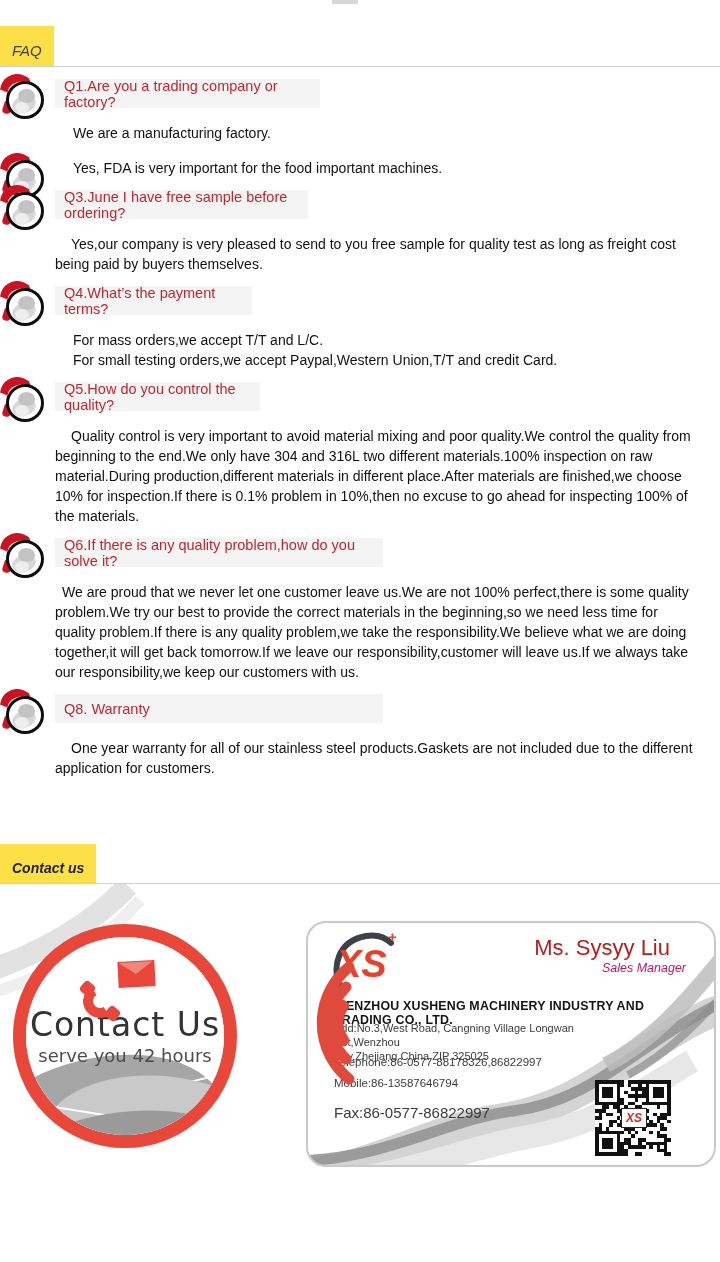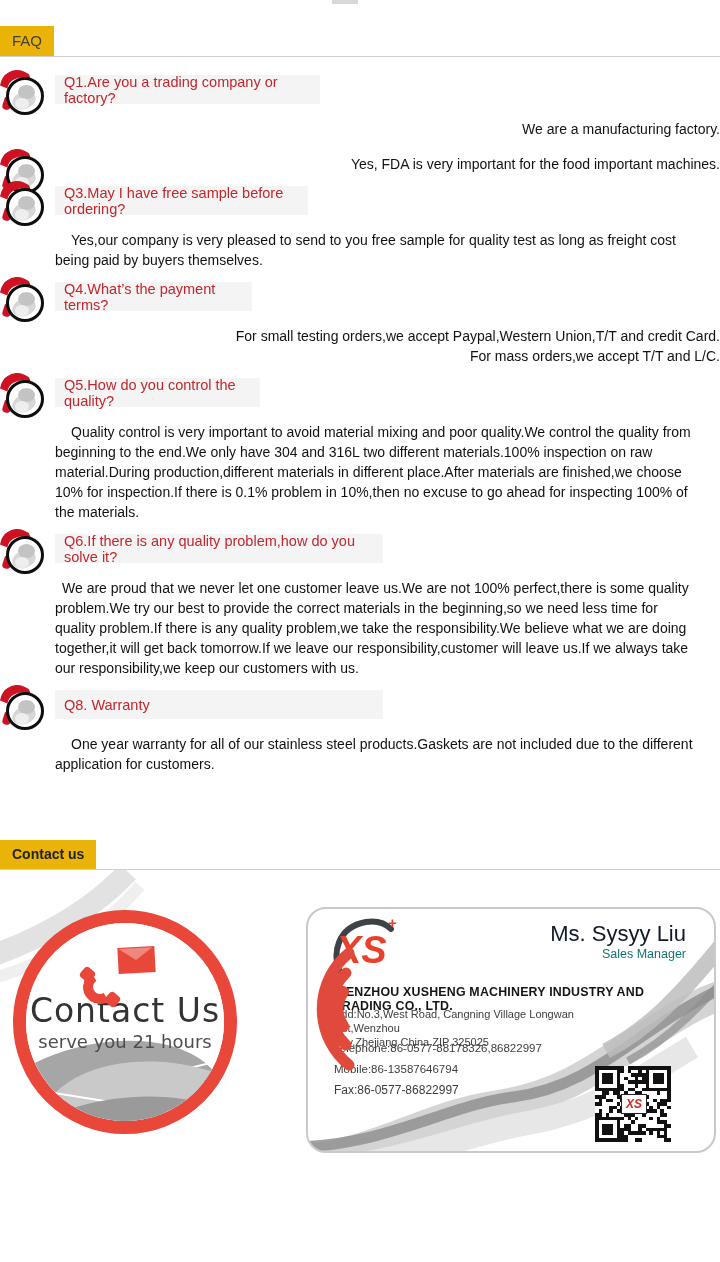--- a/index.html
+++ b/index.html
@@ -1,35 +1,35 @@
 <!DOCTYPE html>
 <html><head>
 <meta charset="utf-8">
 <style>
   html,body{margin:0;padding:0;background:#fff;}
   .page{position:relative;width:720px;height:1262px;background:#fff;overflow:hidden;
         font-family:"Liberation Sans",sans-serif;color:#1a1a1a;}
 
   
   .tab-row{border-bottom:1px solid #cfcfcf;}
-  .tab{display:inline-block;background:#eab308;color:#3f3f3f;font-size:15px;
-       padding:6px 12px 7px 12px;}
+  .tab{display:inline-block;background:#fde047;color:#3f3f3f;font-size:15px;
+       padding:16px 12px 7px 12px;font-style:italic;}
   .tab.bold{font-weight:bold;font-size:14px;color:#222;}
   .faq-tabrow{margin-top:26px;}
 
   
-  .faq-list{margin-top:18px;}
+  .faq-list{margin-top:12px;}
   .faq-item{position:relative;padding-left:55px;margin-bottom:12px;}
   .q-bar{height:29px;display:flex;align-items:center;background:#f4f4f4;
          padding-left:9px;box-sizing:border-box;}
   .q-bar span{color:#c1272d;font-size:14.5px;}
   .w1{width:265px}.w2{width:300px}.w3{width:253px}.w4{width:197px}
   .w5{width:205px}.w6{width:328px}
   .answer{margin-top:15px;font-size:14px;line-height:20px;color:#111;}
-  .a-single{padding-left:18px;text-align:right;}
+  .a-single{padding-left:18px;}
   .a-para{padding-right:18px;text-indent:16px;}
 
   
   .q-icon{position:absolute;left:2px;top:-4px;width:44px;height:44px;}
   .q-icon .ring{position:absolute;left:4px;top:6px;width:32px;height:32px;
                 border:3px solid #0e0e0e;border-radius:50%;background:#fff;overflow:hidden;}
   .q-icon .blob1{position:absolute;left:3px;top:12px;width:24px;height:17px;
                  background:#d7d7d7;border-radius:50%;transform:rotate(-18deg);}
   .q-icon .blob2{position:absolute;left:9px;top:5px;width:17px;height:14px;
                  background:#c3c3c3;border-radius:50%;}
@@ -83,28 +83,28 @@
 
   
   .arcs{position:absolute;left:256px;top:77px;z-index:2;}
 
   
   .card{position:absolute;left:306px;top:37px;width:410px;height:246px;background:#fff;
         border:2px solid #c9c9c9;border-radius:20px;box-sizing:border-box;overflow:hidden;z-index:1;}
   .card-waves{position:absolute;inset:0;z-index:0;}
   .card .content{position:absolute;inset:0;z-index:1;}
   .logo{position:absolute;left:20px;top:6px;width:72px;height:66px;}
-  .contact-name{position:absolute;right:28px;top:12px;font-size:22px;color:#0f172a;}
-  .contact-title{position:absolute;right:28px;top:38px;font-size:12.5px;color:#0f766e;}
+  .contact-name{position:absolute;right:44px;top:12px;font-size:22px;color:#b91c1c;}
+  .contact-title{position:absolute;right:28px;top:38px;font-size:12.5px;color:#be185d;font-style:italic;}
   .company{position:absolute;left:26px;top:76px;width:355px;font-size:12.4px;font-weight:bold;
            color:#141414;letter-spacing:.2px;}
   .addr{position:absolute;left:26px;top:98px;width:280px;font-size:11px;line-height:14px;color:#3c3c3c;}
   .tel{position:absolute;left:26px;top:133px;font-size:11.5px;color:#3c3c3c;}
   .mob{position:absolute;left:26px;top:154px;font-size:11.5px;color:#3c3c3c;}
-  .fax{position:absolute;left:26px;top:174px;font-size:12px;color:#3c3c3c;}
+  .fax{position:absolute;left:26px;top:181px;font-size:15px;color:#3c3c3c;}
   .qr{position:absolute;left:287px;top:157px;width:76px;height:76px;background:#fff;}
   .qr-grid{position:absolute;inset:0;display:grid;grid-template-columns:repeat(21,1fr);
            grid-template-rows:repeat(21,1fr);}
   .qr-grid div.b{background:#111;}
   .qr-logo{position:absolute;left:26px;top:28px;width:24px;height:18px;background:#fff;
            display:flex;align-items:center;justify-content:center;font-size:12px;font-weight:bold;
            font-style:italic;color:#d12b1e;z-index:2;border:1px solid #222;}
 
   .top-frag{position:absolute;top:0;height:4px;background:#d8d8d8;}
 </style>
@@ -159,43 +159,43 @@
         <div class="q-icon">
           <div class="hat"></div>
           <div class="tail"></div>
           <div class="ring">
               <div class="blob1"></div>
               <div class="blob2"></div>
               <div class="blob3"></div>
             </div>
         </div>
         <div class="q-bar w3">
-            <span>Q3.May I have free sample before ordering?</span>
+            <span>Q3.June I have free sample before ordering?</span>
           </div>
         <div class="answer">
             <div class="a-para">Yes,our company is very pleased to send to you free sample for quality test as long as freight cost being paid by buyers themselves.</div>
           </div>
       </div>
 
       <div class="faq-item">
         <div class="q-icon">
           <div class="hat"></div>
           <div class="tail"></div>
           <div class="ring">
               <div class="blob1"></div>
               <div class="blob2"></div>
               <div class="blob3"></div>
             </div>
         </div>
         <div class="q-bar w4">
             <span>Q4.What’s the payment terms?</span>
           </div>
         <div class="answer">
+          <div class="a-single">For mass orders,we accept T/T and L/C.</div>
           <div class="a-single">For small testing orders,we accept Paypal,Western Union,T/T and credit Card.</div>
-          <div class="a-single">For mass orders,we accept T/T and L/C.</div>
         </div>
       </div>
 
       <div class="faq-item">
         <div class="q-icon">
           <div class="hat"></div>
           <div class="tail"></div>
           <div class="ring">
               <div class="blob1"></div>
               <div class="blob2"></div>
@@ -272,21 +272,21 @@
           <div class="c-wave3"></div>
           <div class="envelope">
               <div class="flap"></div>
             </div>
           <div class="phone">
             <div class="arc"></div>
               <div class="tip1"></div>
               <div class="tip2"></div>
           </div>
           <div class="badge-title">Contact Us</div>
-          <div class="badge-sub">serve you 21 hours</div>
+          <div class="badge-sub">serve you 42 hours</div>
         </div>
       </div>
 
       <svg class="arcs" width="100" height="125" viewBox="0 0 100 125">
         <path d="M 93 6 A 72 72 0 0 0 93 118" stroke="#e04a3c" stroke-width="11" fill="none" stroke-linecap="round"></path>
         <path d="M 90 26 A 50 50 0 0 0 90 98" stroke="#e04a3c" stroke-width="11" fill="none" stroke-linecap="round"></path>
         <path d="M 87 45 A 29 29 0 0 0 87 79" stroke="#e04a3c" stroke-width="12" fill="none" stroke-linecap="round"></path>
       </svg>
 
       <div class="card">

